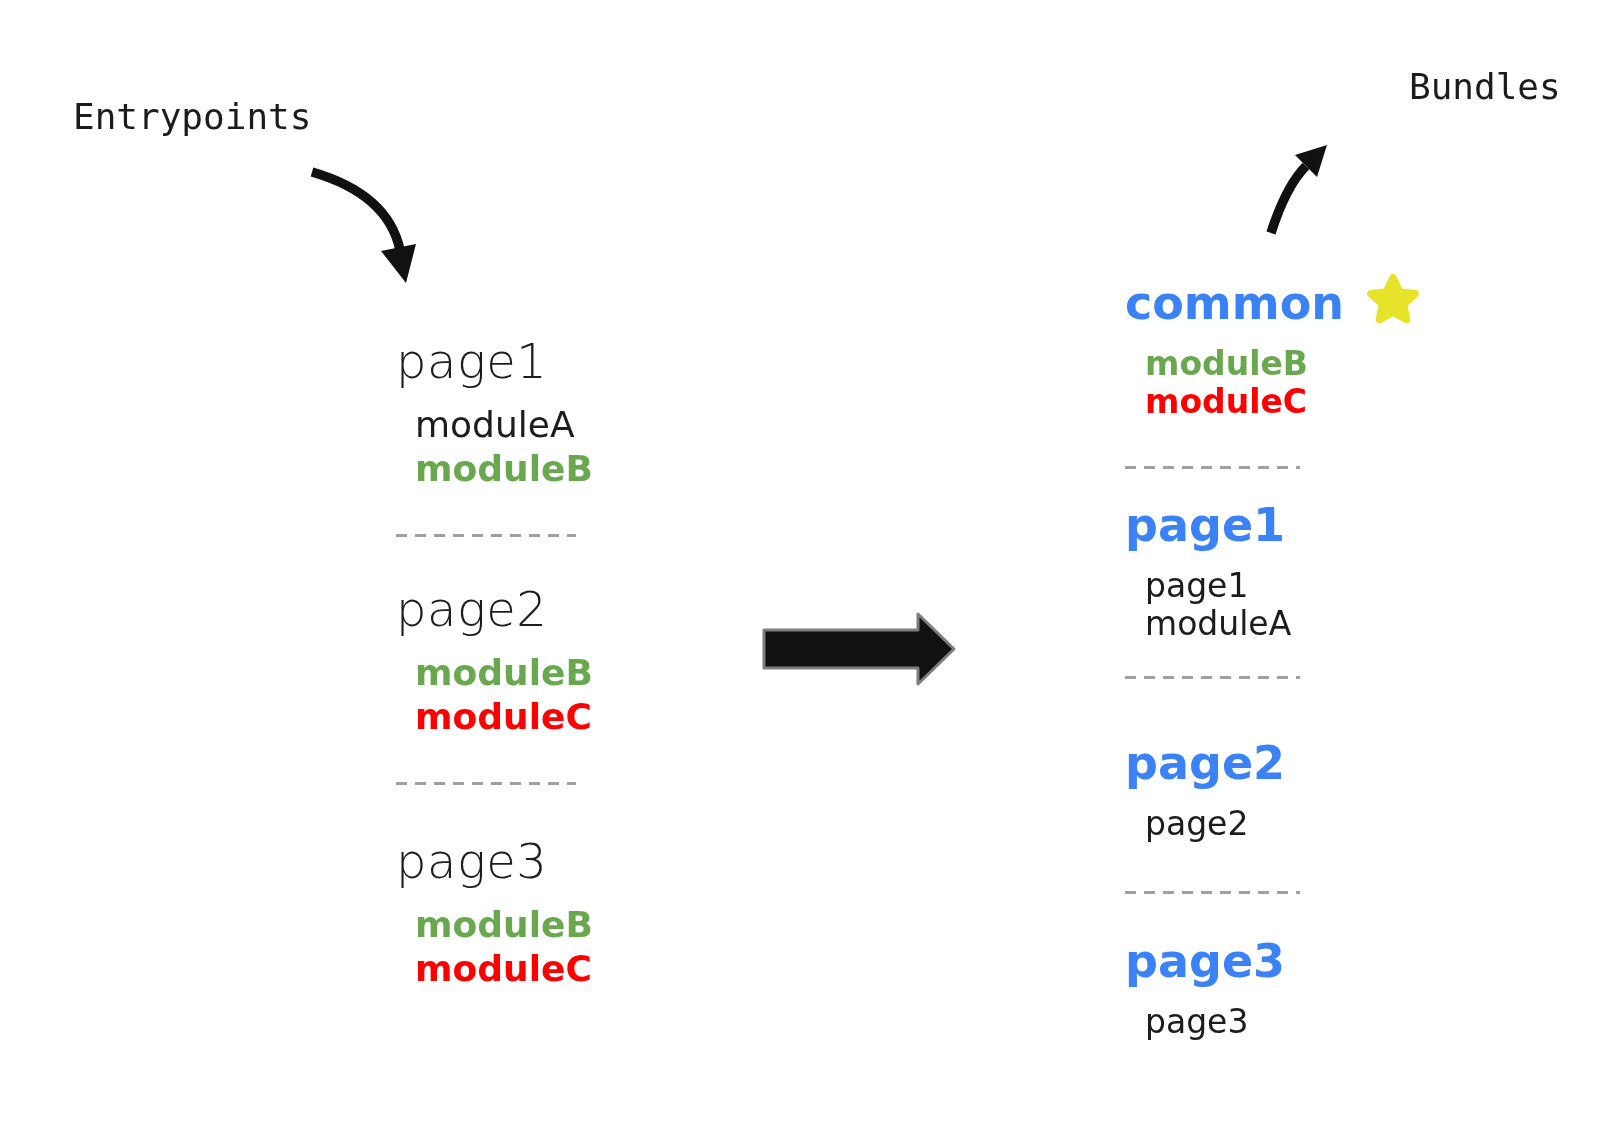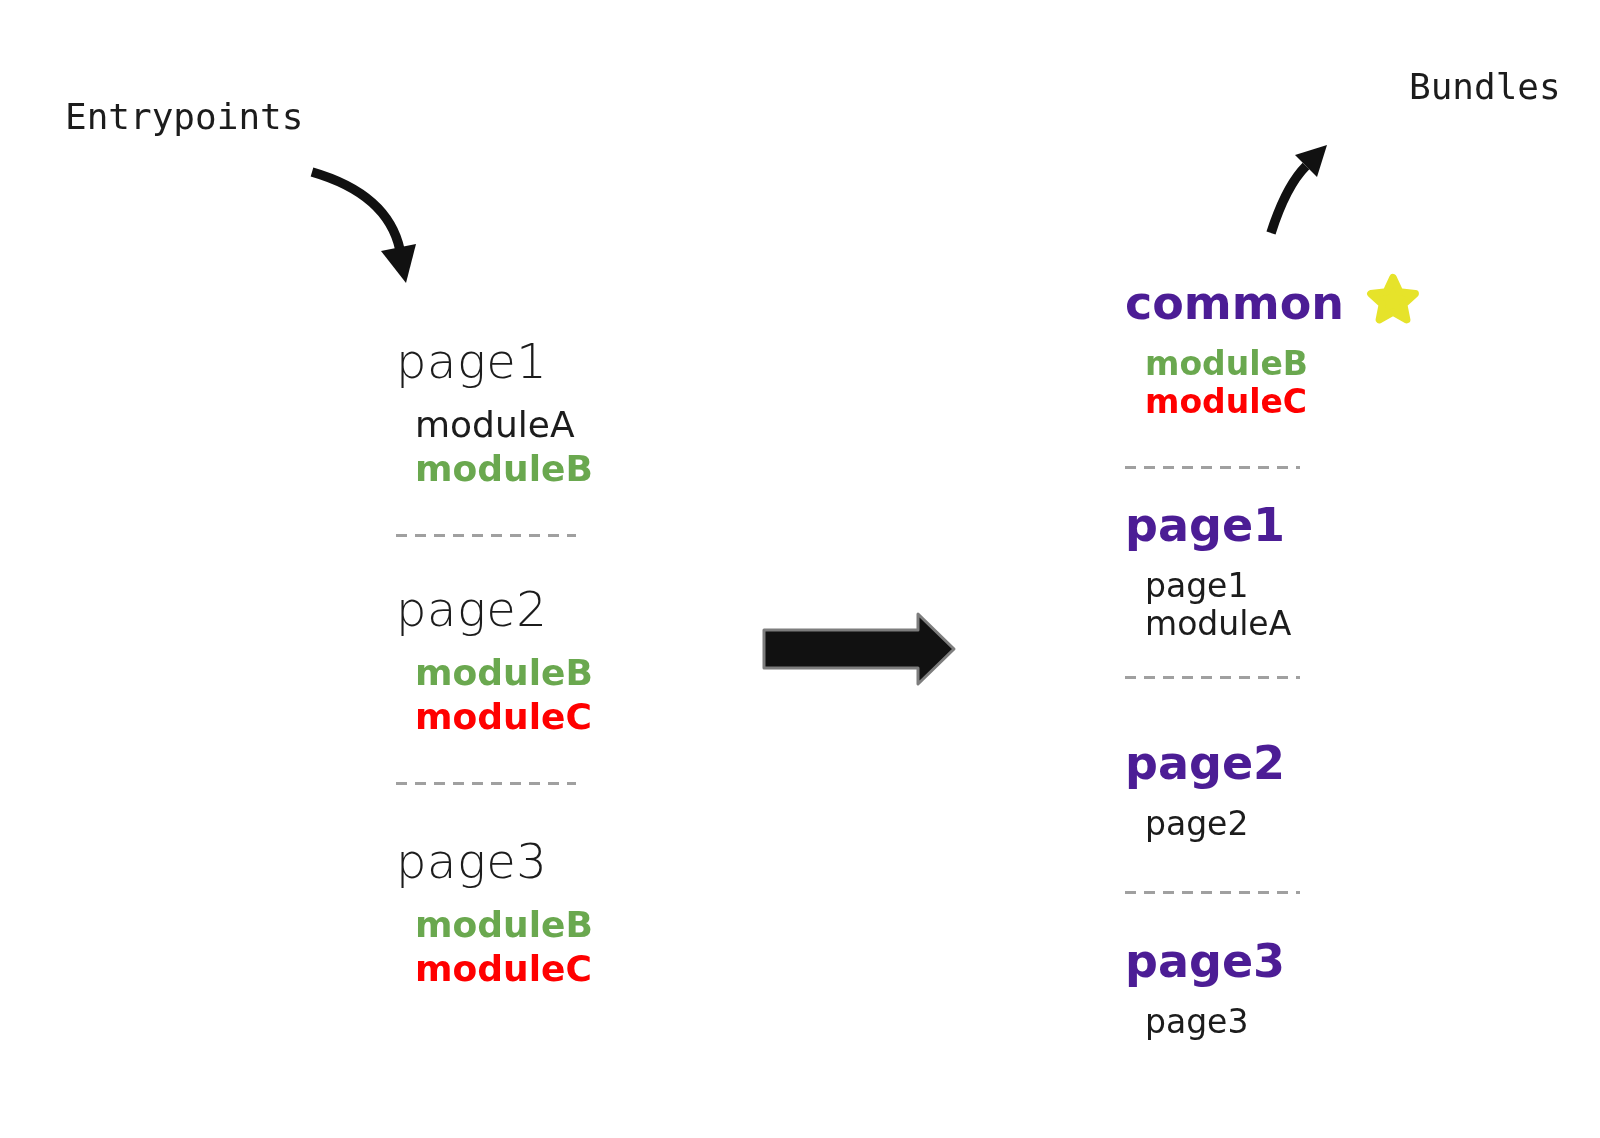--- a/index.html
+++ b/index.html
@@ -9,40 +9,40 @@
   }
   .mono-label {
     position:absolute; font-family:"DejaVu Sans Mono", monospace;
     font-size:36px; color:#1c1c1c; white-space:nowrap;
   }
   .section { position:absolute; white-space:nowrap; }
   .entry-heading {
     font-size:48px; font-weight:300; line-height:55px; letter-spacing:0.5px; color:#1c1c1c;
   }
   .bundle-heading {
-    font-size:46px; font-weight:700; line-height:55px; color:#4c1d95;
+    font-size:46px; font-weight:700; line-height:55px; color:#3b82f6;
     display:flex; align-items:center; gap:22px;
   }
   .entry .modules  { margin-top:14px; padding-left:19px; }
   .bundle .modules { margin-top:14px; padding-left:20px; }
   .entry .module-line  { font-size:36px; line-height:44px; }
   .bundle .module-line { font-size:33px; line-height:38px; }
   .dash {
     position:absolute; height:3px;
     background:repeating-linear-gradient(to right, #a0a0a0 0 11px, transparent 11px 19px);
   }
   .arrow-svg { position:absolute; }
   .star-icon-wrap { display:inline-flex; margin-top:-10px; }
 </style>
 </head>
 <body>
 
 <div class="canvas">
 
-  <div class="mono-label" style="left:65px; top:96px;">Entrypoints</div>
+  <div class="mono-label" style="left:73px; top:96px;">Entrypoints</div>
 
   <svg class="arrow-svg" style="left:296px; top:158px;" width="125" height="135" viewBox="0 0 125 135">
     <path d="M16,14 Q92,36 104,92" fill="none" stroke="#111111" stroke-width="9.5"></path>
     <polygon points="110,125 85,93 120,86" fill="#111111"></polygon>
   </svg>
 
   <div class="section entry" style="left:396px; top:334px;">
     <div class="entry-heading">page1</div>
     <div class="modules">
       <div class="module-line" style="color: rgb(28, 28, 28);">moduleA</div>

